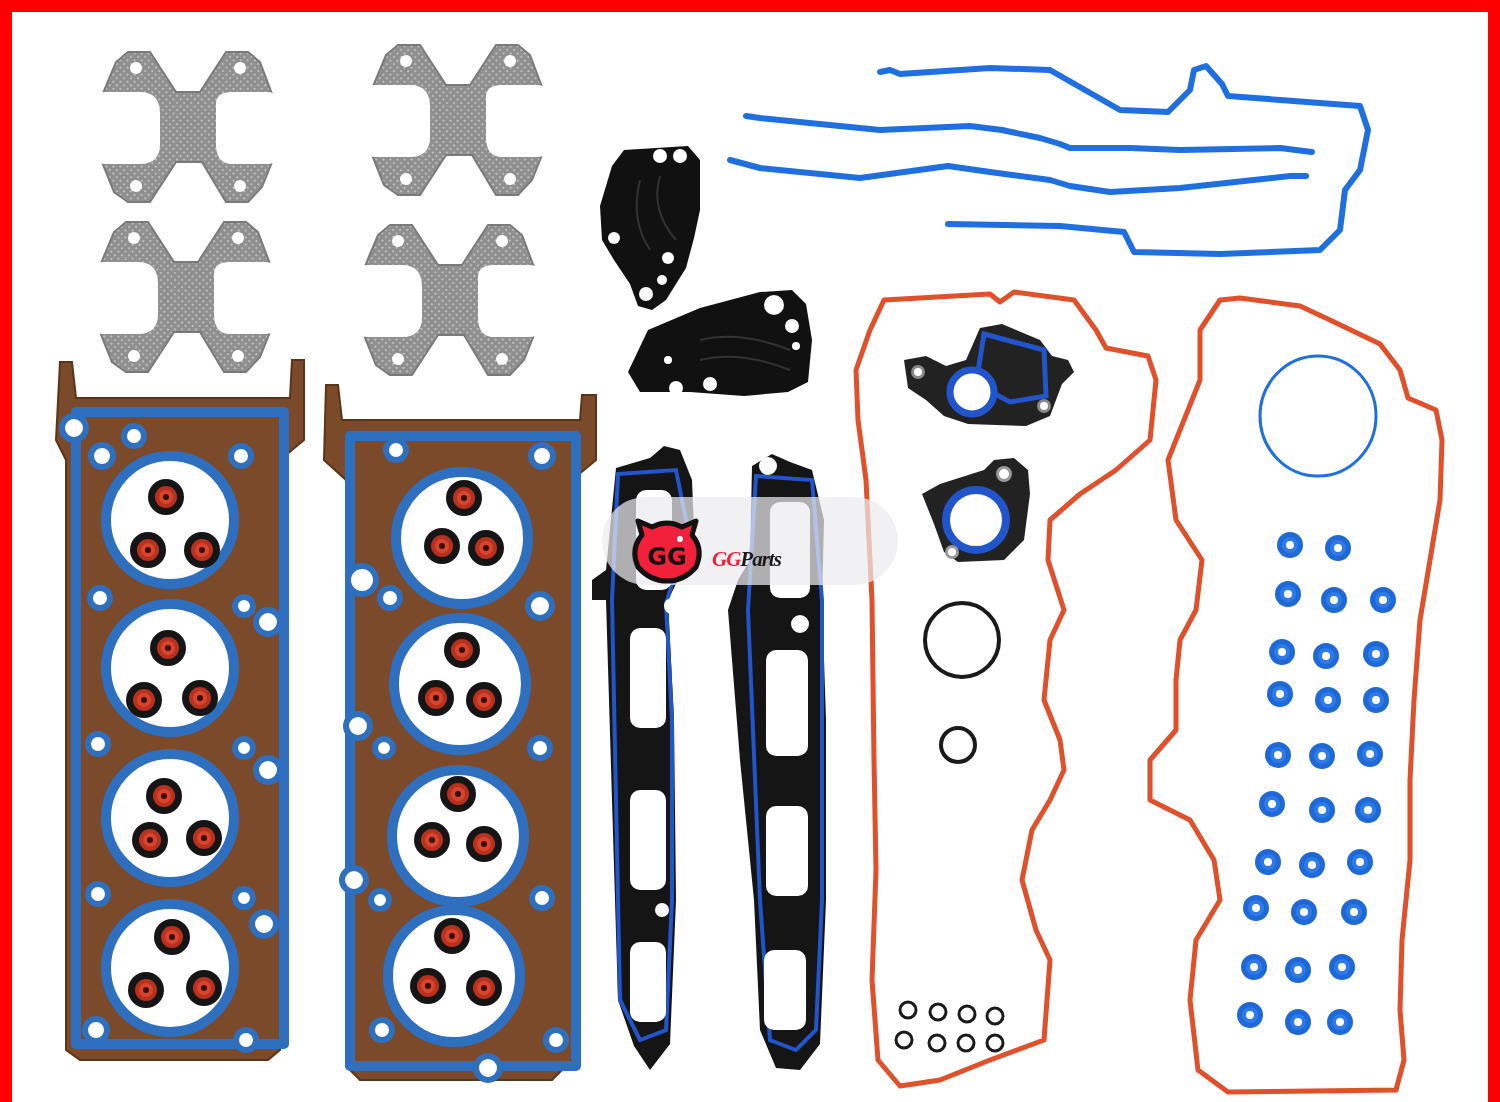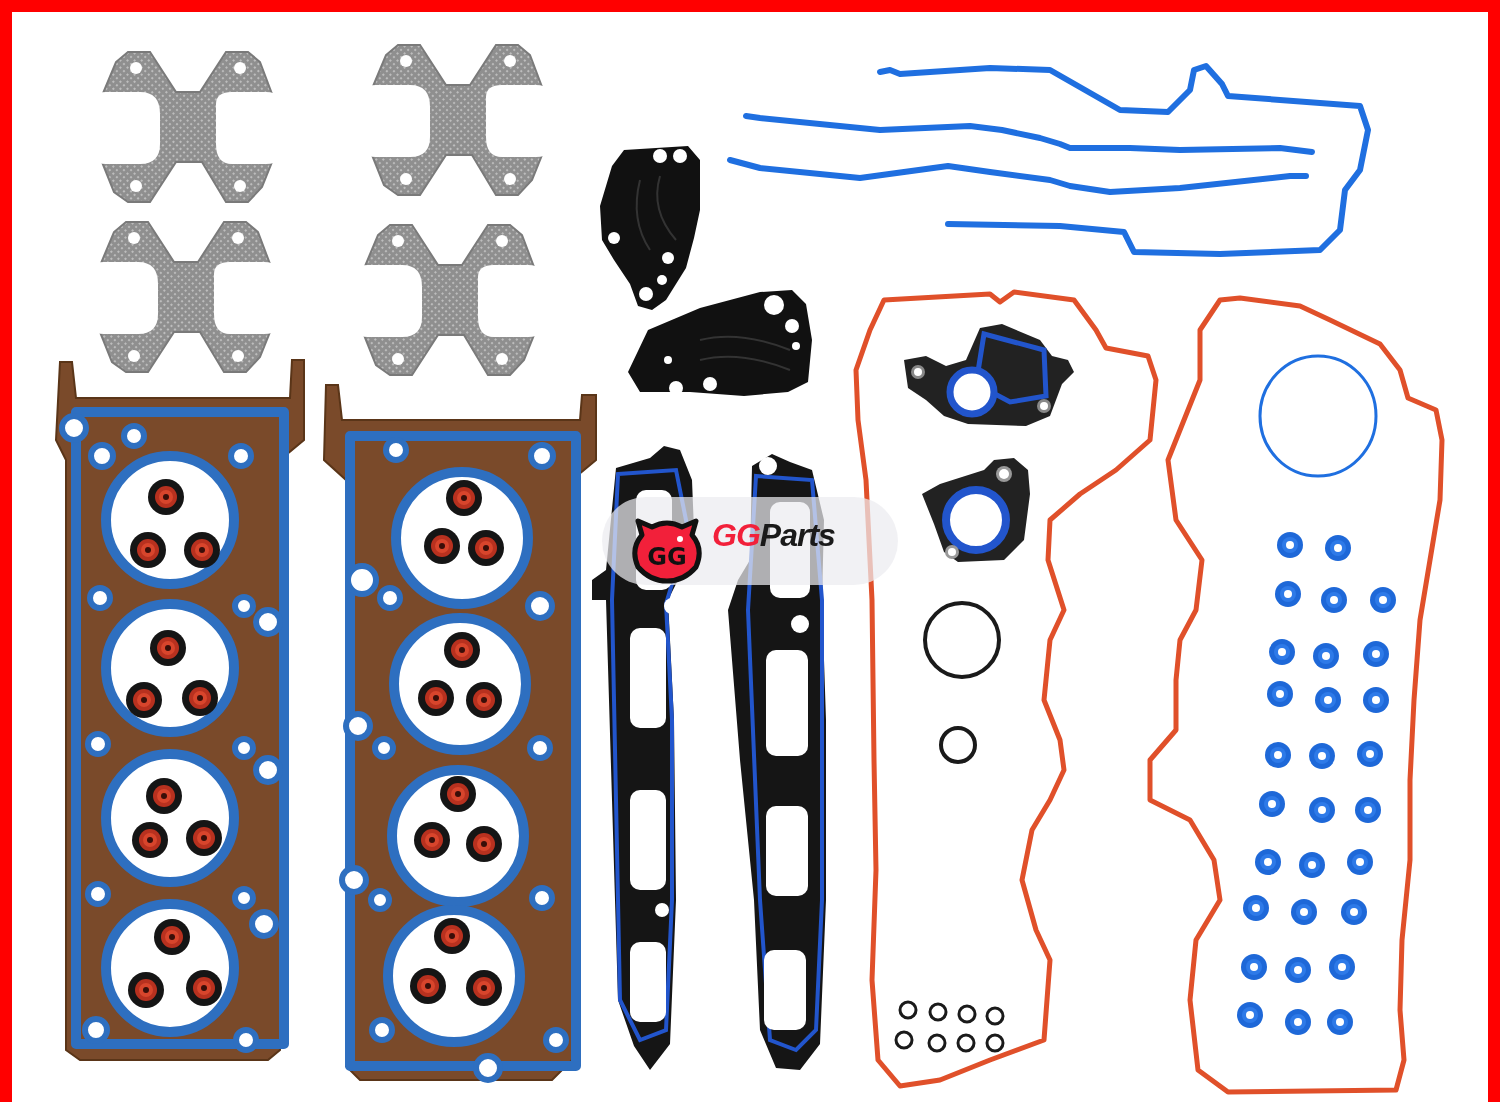--- a/index.html
+++ b/index.html
@@ -1,21 +1,21 @@
 <!DOCTYPE html>
 <html><head>
   <meta charset="utf-8">
   <style>
     html, body { margin: 0; padding: 0; }
     body { width: 1500px; height: 1102px; overflow: hidden; background: #ffffff; position: relative; font-family: "Liberation Sans", sans-serif; }
     .frame { position: absolute; left: 0; top: 0; width: 1500px; height: 1102px; box-sizing: border-box; border-top: 12px solid #ff0000; border-left: 12px solid #ff0000; border-right: 12px solid #ff0000; border-bottom: 0; pointer-events: none; z-index: 5; }
     .scene { position: absolute; left: 0; top: 0; width: 1500px; height: 1102px; }
     .watermark { position: absolute; left: 602px; top: 497px; width: 296px; height: 88px; border-radius: 54px; background: rgba(235,235,240,0.72); display: flex; align-items: center; z-index: 4; }
     .wm-logo { position: absolute; left: 26px; top: 18px; width: 78px; height: 70px; }
-    .wm-text { position: absolute; left: 110px; top: 20px; font-family: Liberation Sans, sans-serif; font-weight: bold; font-style: italic; font-size: 32px; letter-spacing: -1px; line-height: 36px; white-space: nowrap; }
+    .wm-text { position: absolute; left: 110px; top: 44px; font-family: Liberation Serif, serif; font-weight: bold; font-style: italic; font-size: 21px; letter-spacing: -1px; line-height: 36px; white-space: nowrap; }
     .wm-gg { color: #f2203a; }
     .wm-parts { color: #1a1a1a; }
   </style>
 </head>
 <body>
 
 <div class="scene">
 <svg width="1500" height="1102" viewBox="0 0 1500 1102" xmlns="http://www.w3.org/2000/svg">
   <defs>
     <pattern id="mesh" width="5" height="5" patternUnits="userSpaceOnUse" patternTransform="rotate(45)">

